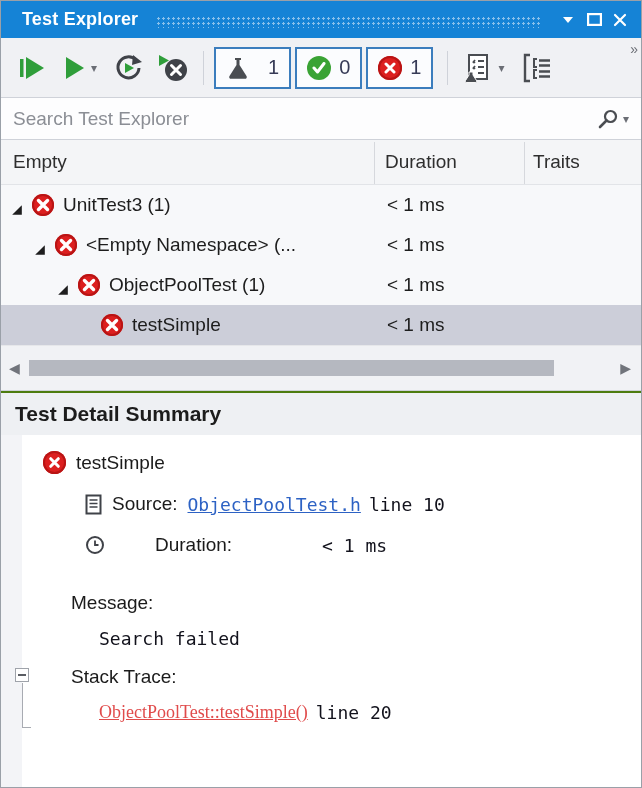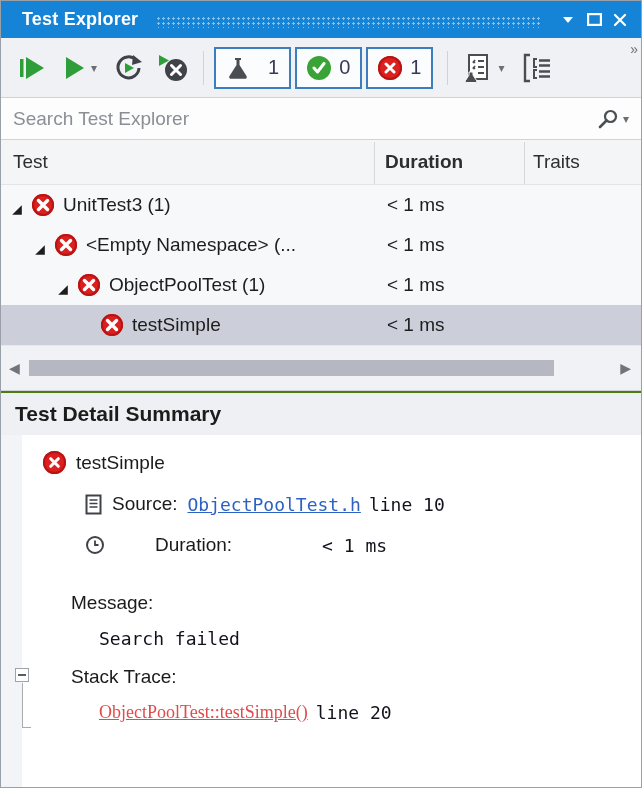--- a/index.html
+++ b/index.html
@@ -67,21 +67,21 @@
   }
   .search-input::placeholder { color: #8b8e95; }
 
   
   .colheader {
     height: 45px; background: #f4f5f7; border-bottom: 1px solid #e2e4e8;
     position: relative; font-size: 19px; color: #2e2e2e;
   }
   .colheader .col { position: absolute; top: 11px; cursor: pointer; }
   .col-test { left: 12px; }
-  .col-duration { left: 384px; font-weight: bold; }
+  .col-duration { left: 384px; }
   .col-traits { left: 532px; }
   .col-div { position: absolute; top: 2px; bottom: 0; width: 1px; background: #d6d8dd; }
 
   
   .tree { background: #f7f8fa; }
   .tree-row {
     height: 40px; display: flex; align-items: center; position: relative;
     font-size: 19px; color: #1d1d1d; cursor: pointer;
   }
   .tree-row.selected { background: #ccced9; }
@@ -236,21 +236,21 @@
     <span class="d-icon" style="margin-right:2px;">
       <svg width="22" height="22" viewBox="0 0 22 22">
         <circle cx="13.5" cy="8.5" r="5.5" fill="none" stroke="#4a4d52" stroke-width="2.2"></circle>
         <path d="M9.5 12.5 L3 19" stroke="#4a4d52" stroke-width="2.6" stroke-linecap="round"></path>
       </svg>
     </span>
     <span class="tb-caret">▾</span>
   </div>
 
   <div class="colheader">
-    <span class="col col-test">Test</span>
+    <span class="col col-test">Empty</span>
     <span class="col col-duration">Duration</span>
     <span class="col col-traits">Traits</span>
     <div class="col-div" style="left:373px;"></div>
     <div class="col-div" style="left:523px;"></div>
   </div>
 
   <div class="tree">
 
     <div class="tree-row" style="padding-left:10px;">
       <span class="expander">

